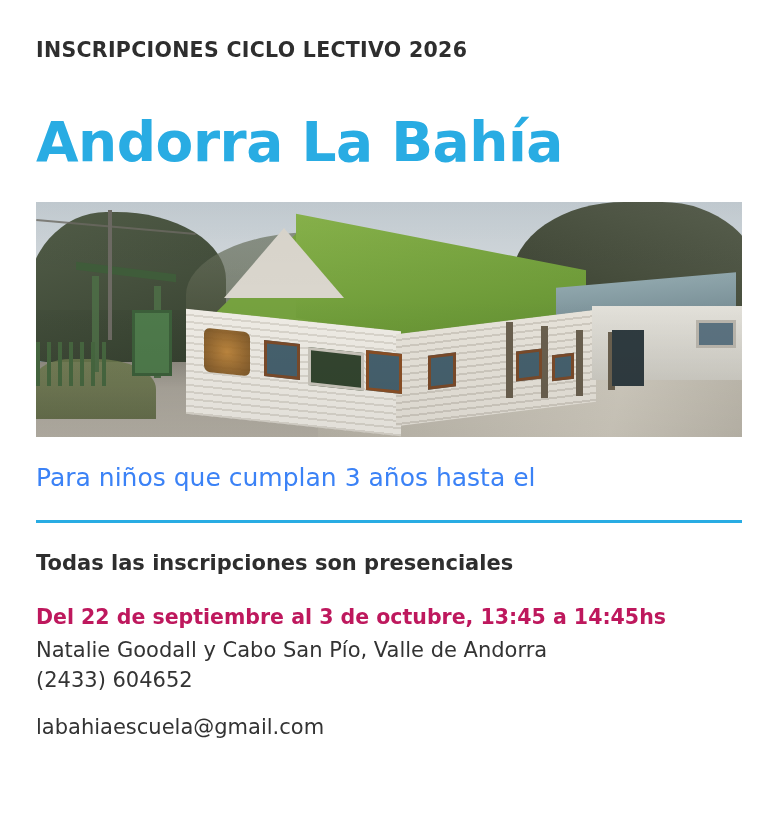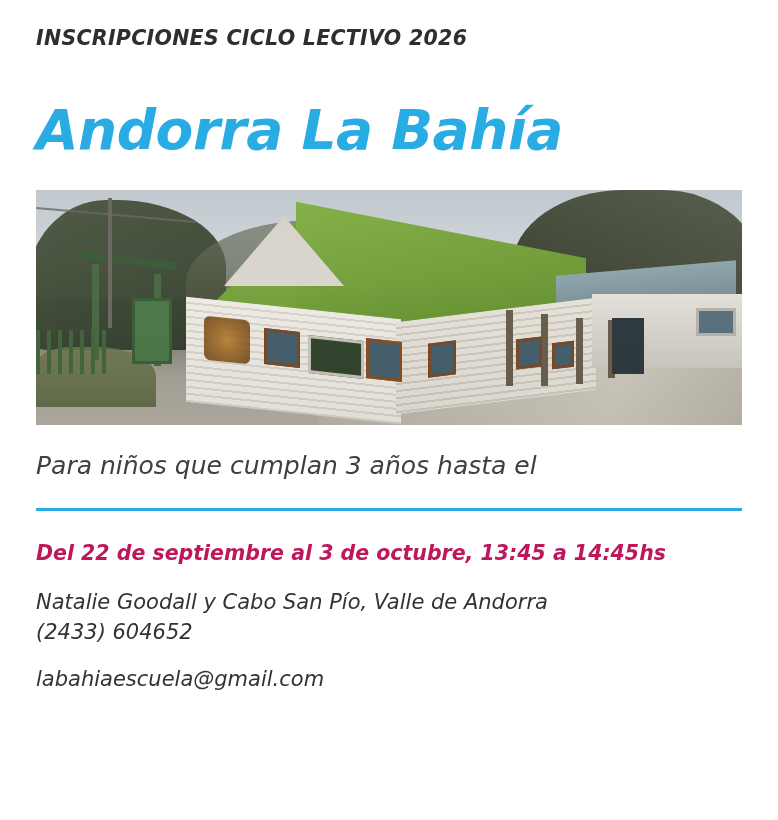--- a/index.html
+++ b/index.html
@@ -11,23 +11,22 @@
   body {
     width: 778px;
     height: 820px;
     font-family: "DejaVu Sans", "Liberation Sans", sans-serif;
     color: #2b2b2b;
     overflow: hidden;
   }
   .page {
     width: 708px;
     height: 820px;
-    padding: 20px 36px 0 36px;
+    padding: 32px 36px 0 36px;
     position: relative;
-    font-style: italic;
   }
   .eyebrow {
     font-size: 20.5px;
     font-weight: bold;
     letter-spacing: 0.3px;
     color: #2e2e2e;
     margin: 6px 0 0 0;
   }
   .headline {
     font-size: 55px;
@@ -231,21 +230,21 @@
   .photo-shade {
     position: absolute;
     inset: 0;
     background: linear-gradient(180deg, rgba(0,0,0,0.02) 0%, rgba(0,0,0,0.00) 40%, rgba(0,0,0,0.06) 100%);
   }
 
   .subtitle {
     margin-top: 24px;
     font-size: 25px;
     line-height: 1.33;
-    color: #404040;
+    color: #3b82f6;
     font-weight: normal;
   }
   .divider {
     margin-top: 26px;
     width: 706px;
     height: 3px;
     background: #29ace3;
   }
   .notice {
     margin-top: 28px;
@@ -257,21 +256,21 @@
     margin-top: 30px;
     font-size: 20.5px;
     font-weight: bold;
     color: #be185d;
   }
   .addr, .phone, .email {
     font-size: 21px;
     color: #333333;
     line-height: 1.45;
   }
-  .addr { margin-top: 22px; }
+  .addr { margin-top: 6px; }
   .email { margin-top: 16px; }
 </style>
 </head>
 <body>
 
 <div class="page">
 
   <div class="eyebrow">INSCRIPCIONES CICLO LECTIVO 2026</div>
 
   <h1 class="headline">Andorra La Bahía</h1>
@@ -322,20 +321,21 @@
       <div class="photo-shade"></div>
     </div>
   </div>
 
   <div class="subtitle">
     <div>Para niños que cumplan 3 años hasta el</div>
   </div>
 
   <div class="divider"></div>
 
+  <div class="notice">Todas las inscripciones son presenciales</div>
 
   <div class="dates">Del 22 de septiembre al 3 de octubre, 13:45 a 14:45hs</div>
 
   <div class="addr">Natalie Goodall y Cabo San Pío, Valle de Andorra</div>
   <div class="phone">(2433) 604652</div>
   <div class="email">labahiaescuela@gmail.com</div>
 
 </div>
 
 </body></html>

